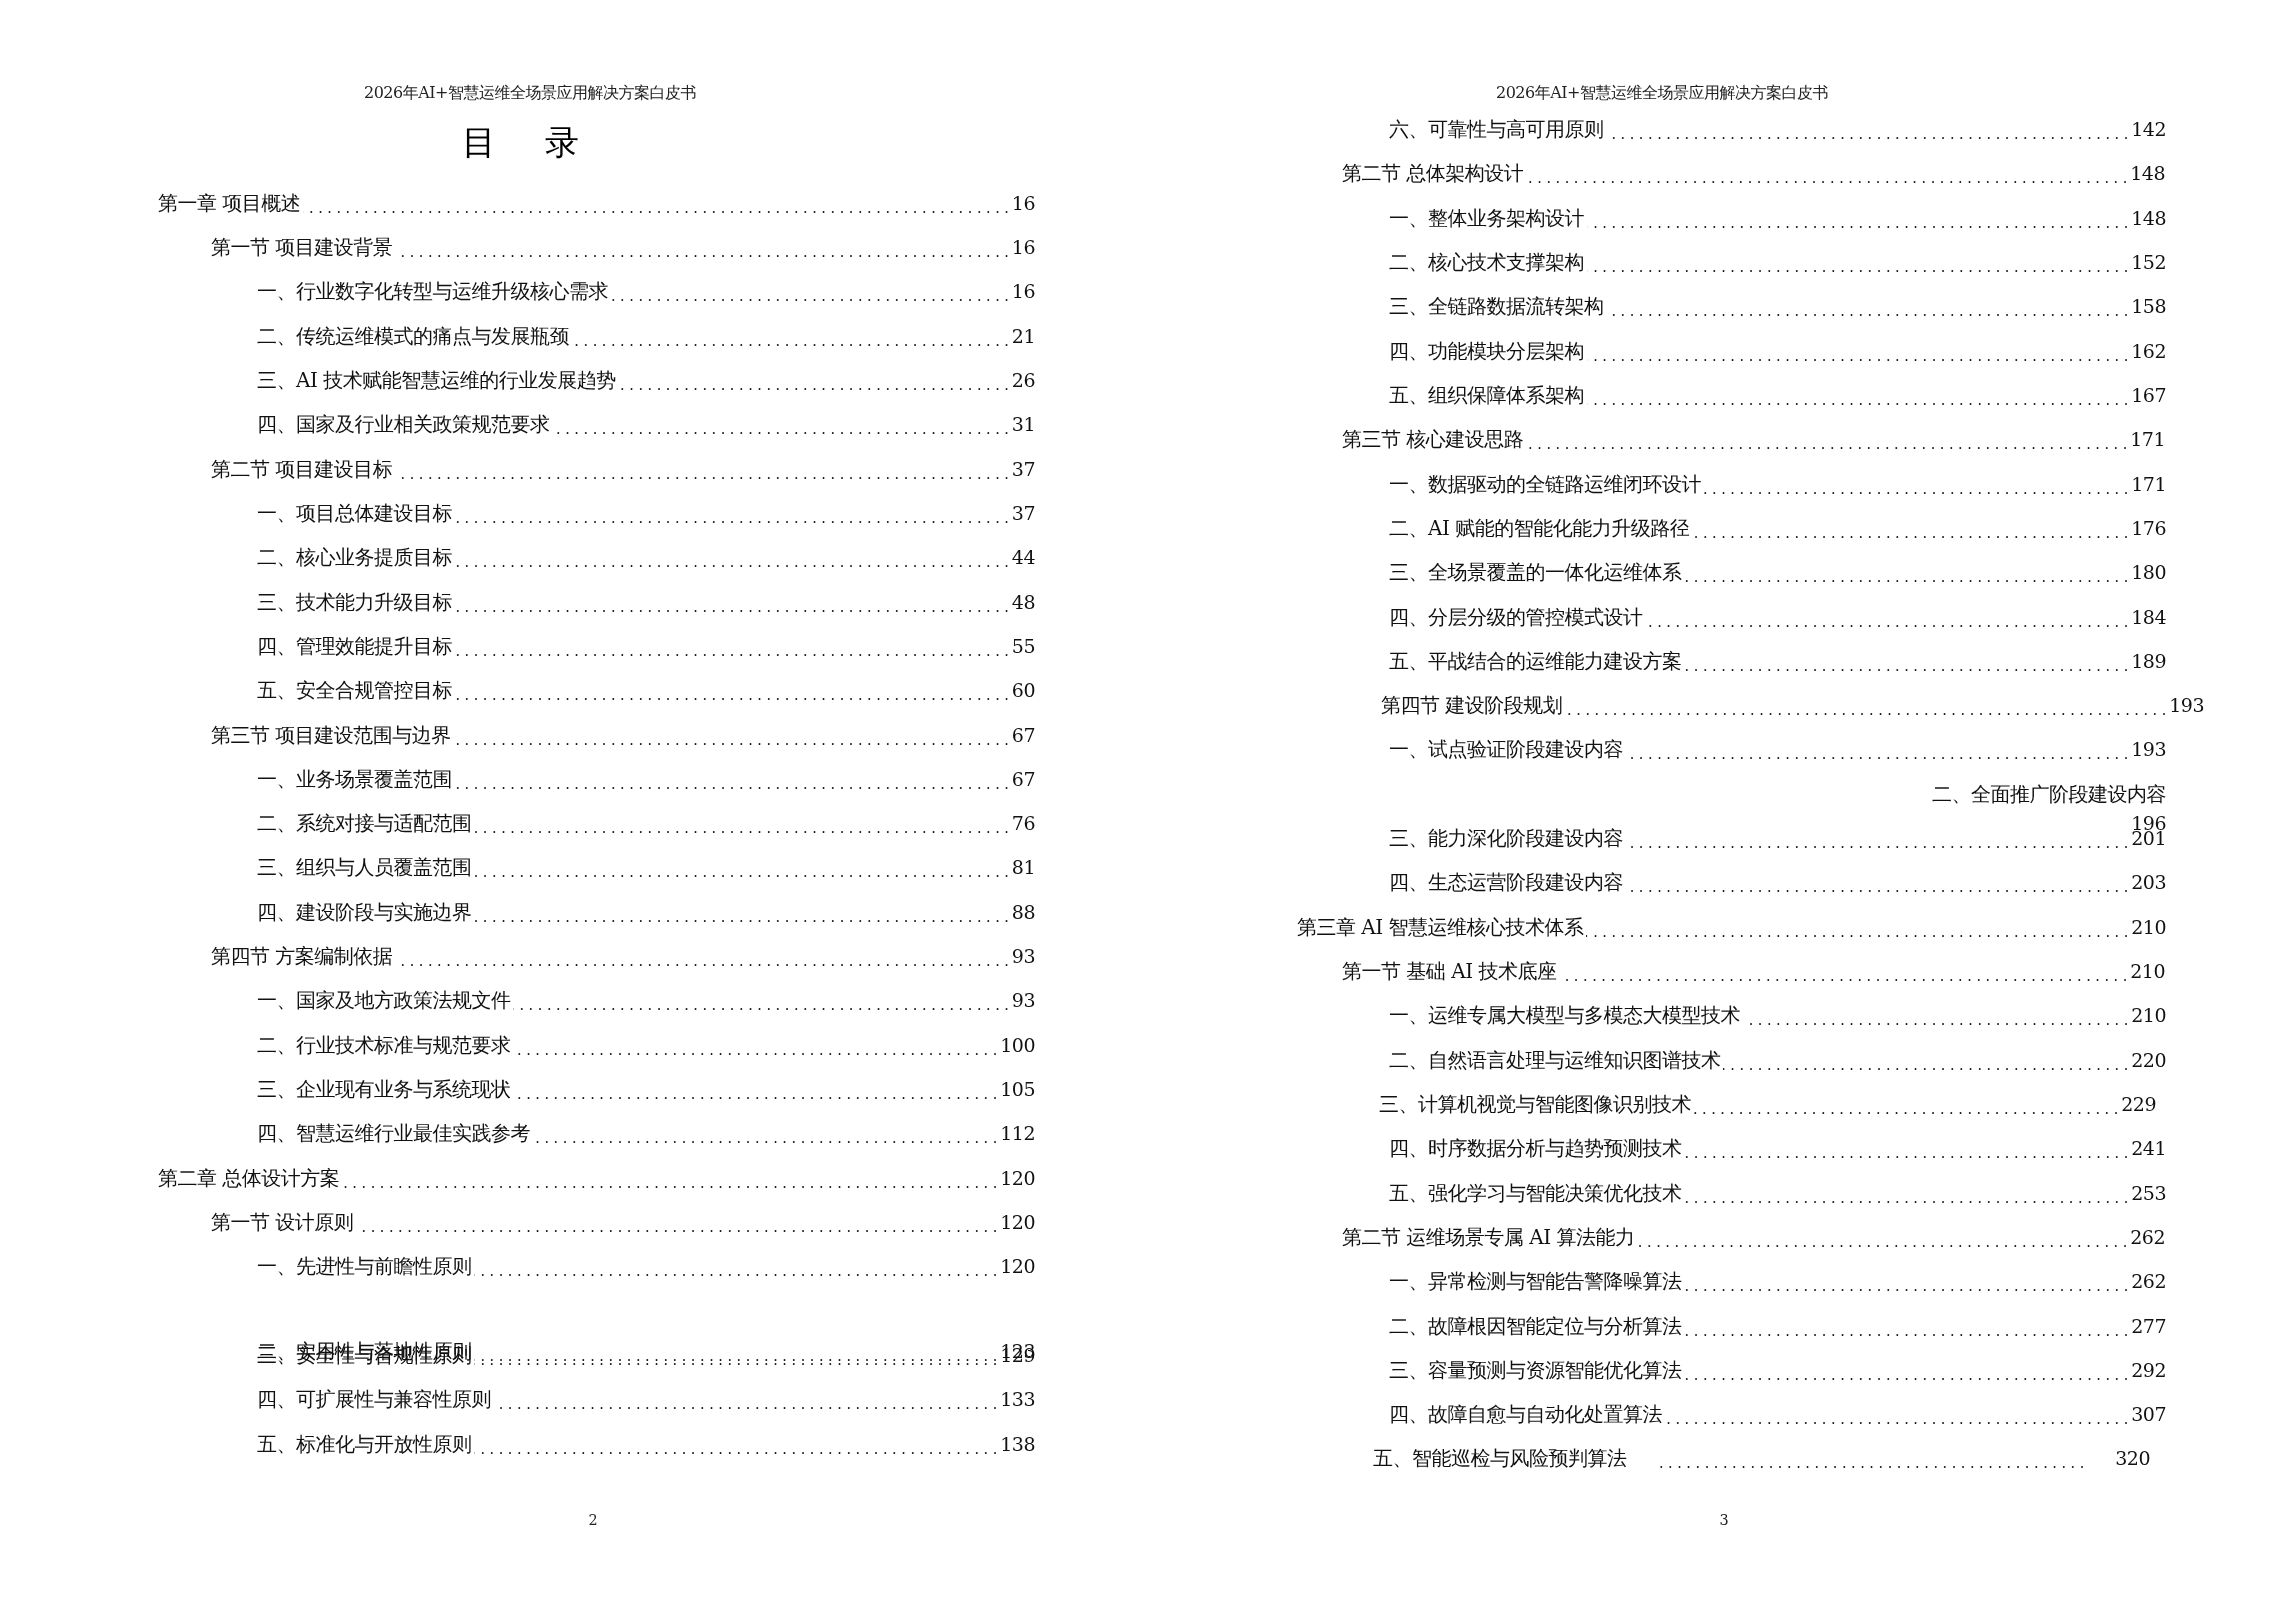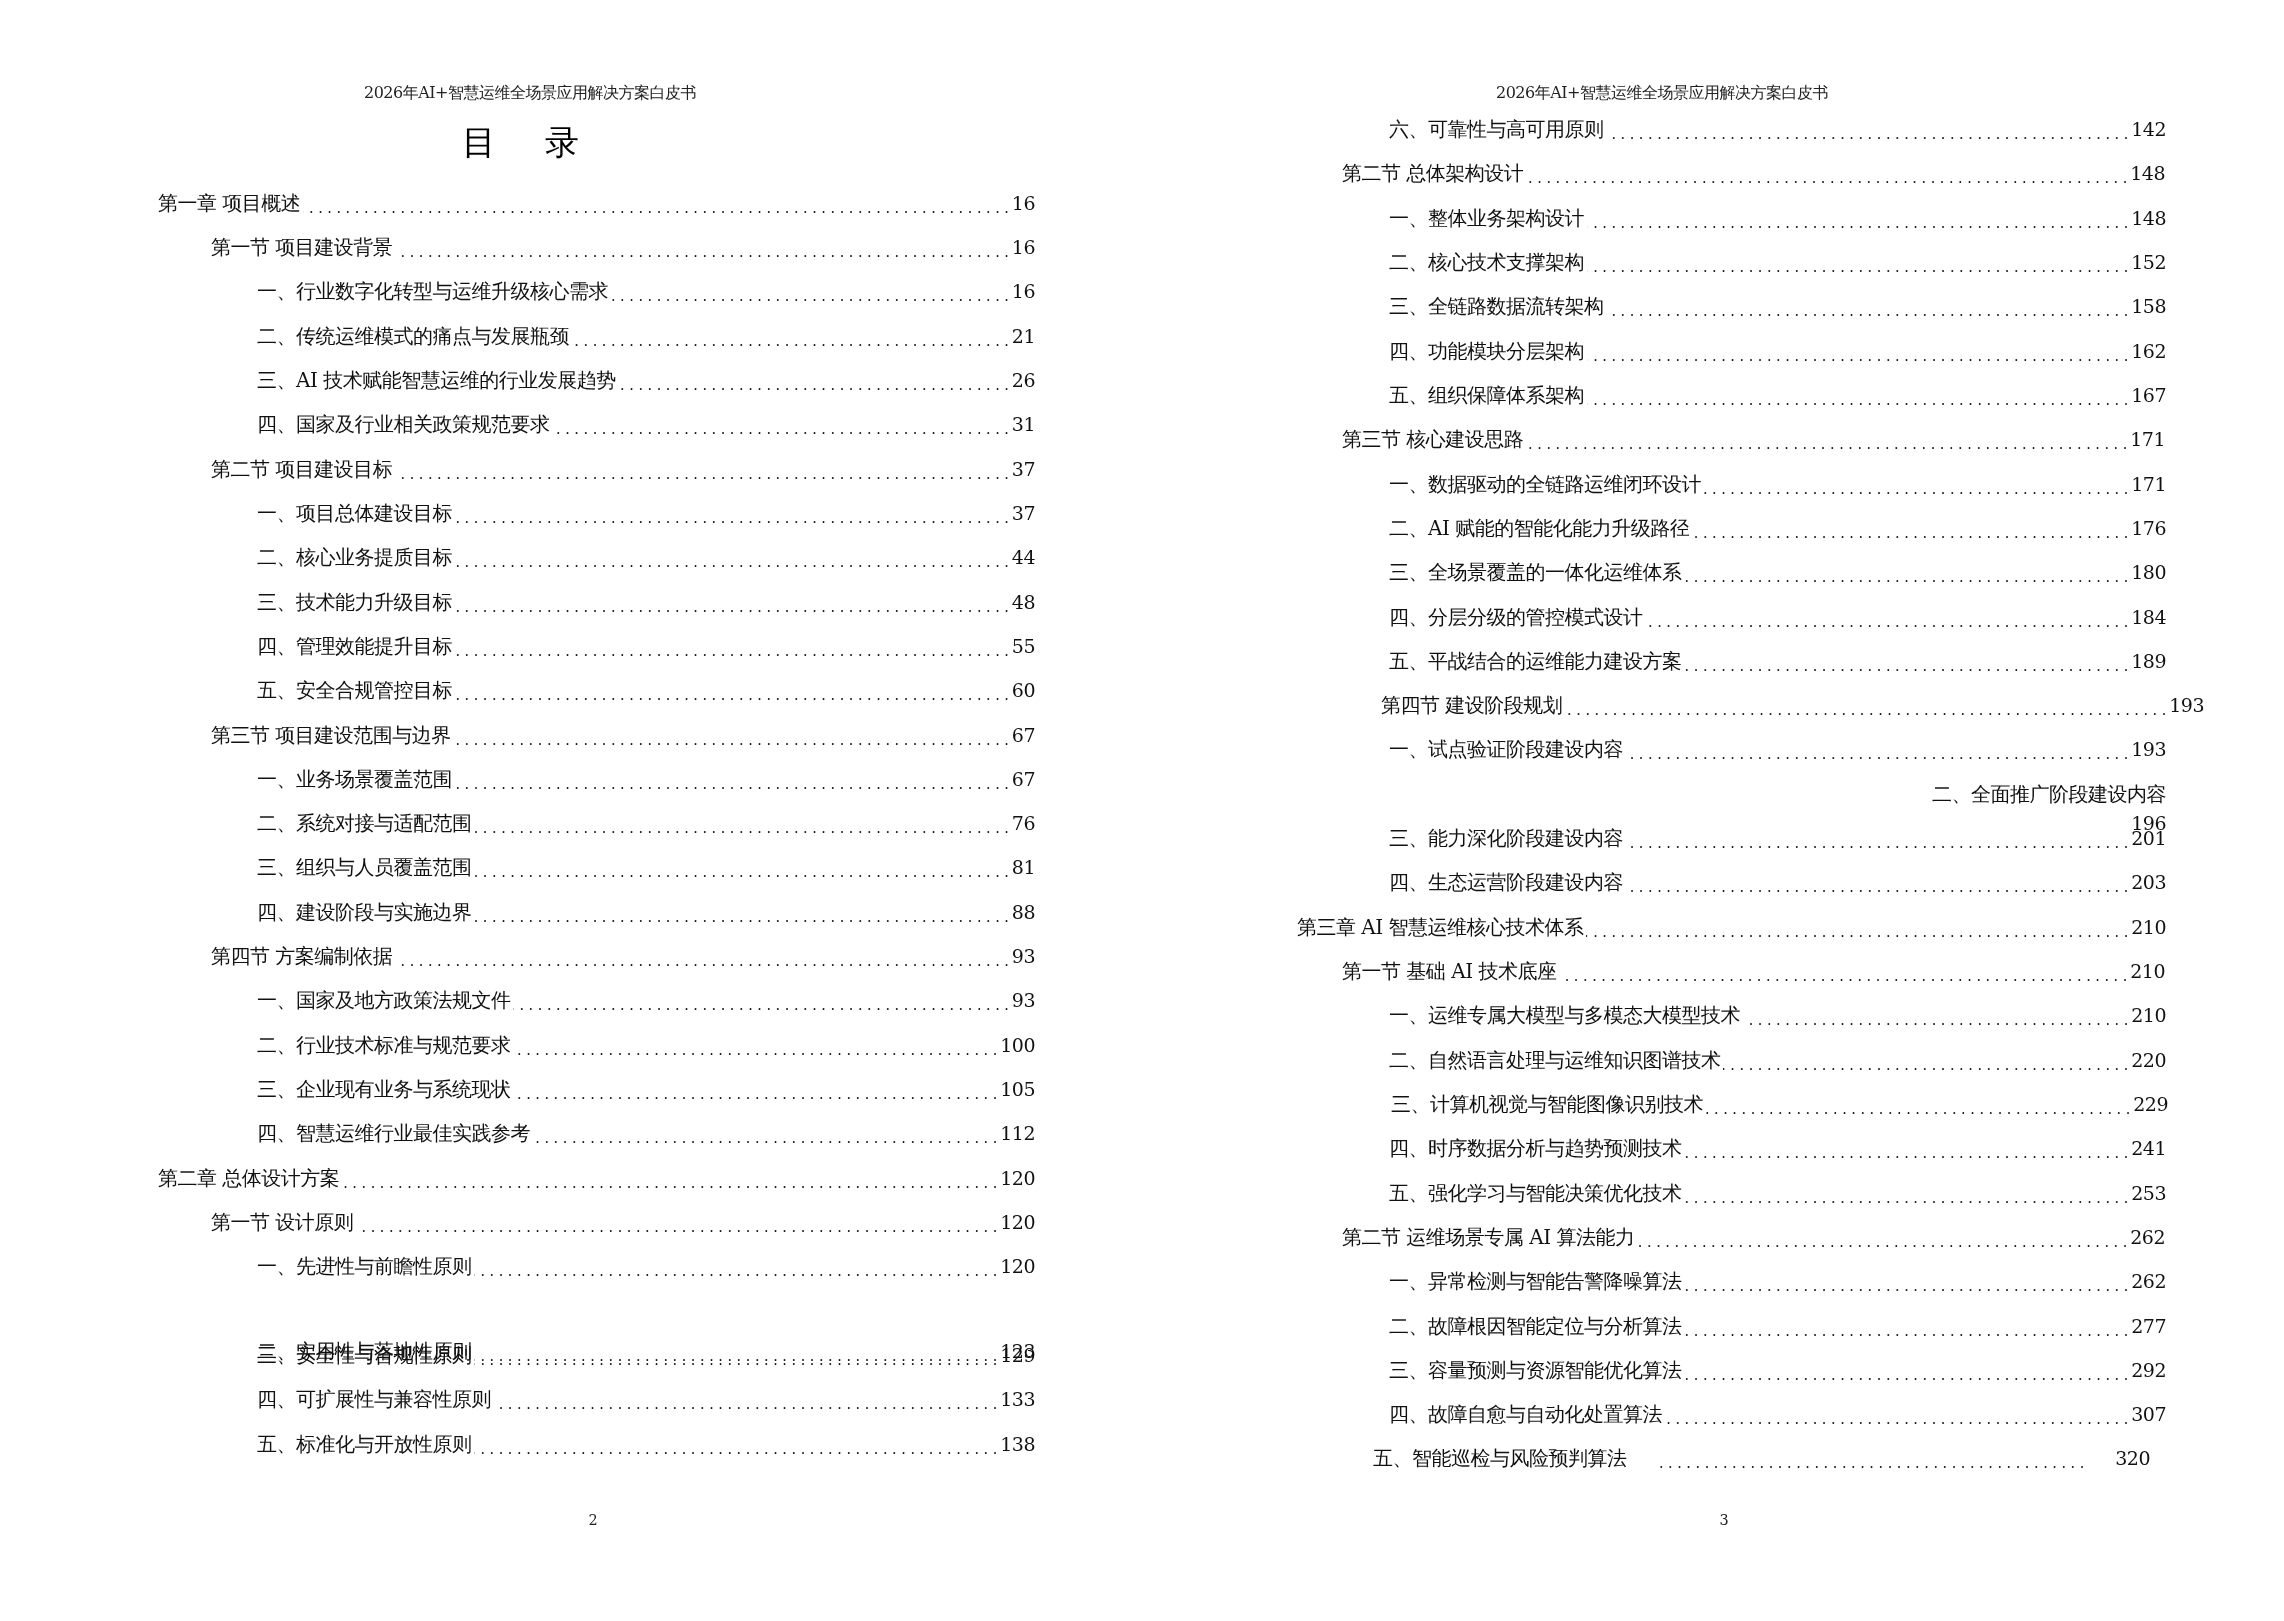--- a/index.html
+++ b/index.html
@@ -312,21 +312,21 @@
       <li class="toc-row" style="top: 1001px; left: 247px; width: 777px;">
         <span class="label">一、运维专属大模型与多模态大模型技术</span>
         <span class="leader"></span>
         <span class="pageno">210</span>
       </li>
       <li class="toc-row" style="top: 1046px; left: 247px; width: 777px;">
         <span class="label">二、自然语言处理与运维知识图谱技术</span>
         <span class="leader"></span>
         <span class="pageno">220</span>
       </li>
-      <li class="toc-row" style="top: 1090px; left: 249px; width: 777px;">
+      <li class="toc-row" style="top: 1090px; left: 237px; width: 777px;">
         <span class="label">三、计算机视觉与智能图像识别技术</span>
         <span class="leader"></span>
         <span class="pageno">229</span>
       </li>
       <li class="toc-row" style="top: 1134px; left: 247px; width: 777px;">
         <span class="label">四、时序数据分析与趋势预测技术</span>
         <span class="leader"></span>
         <span class="pageno">241</span>
       </li>
       <li class="toc-row" style="top: 1179px; left: 247px; width: 777px;">

